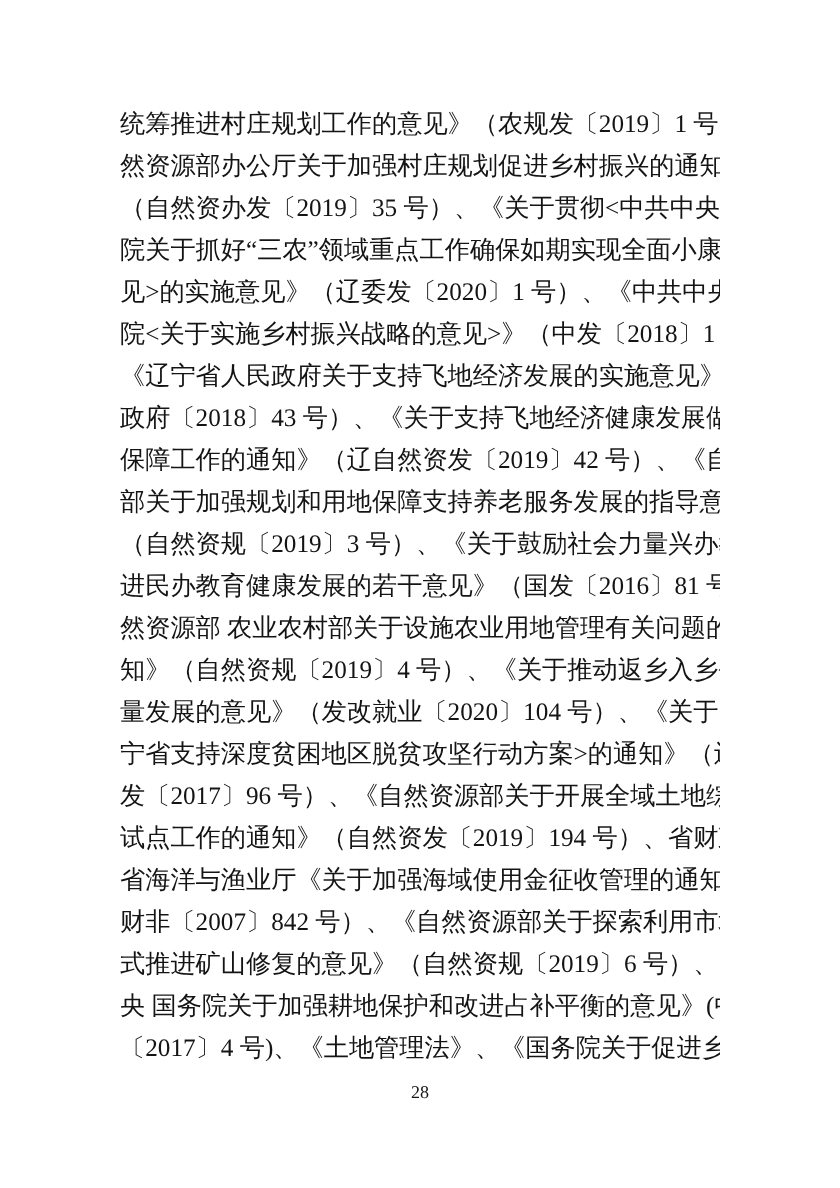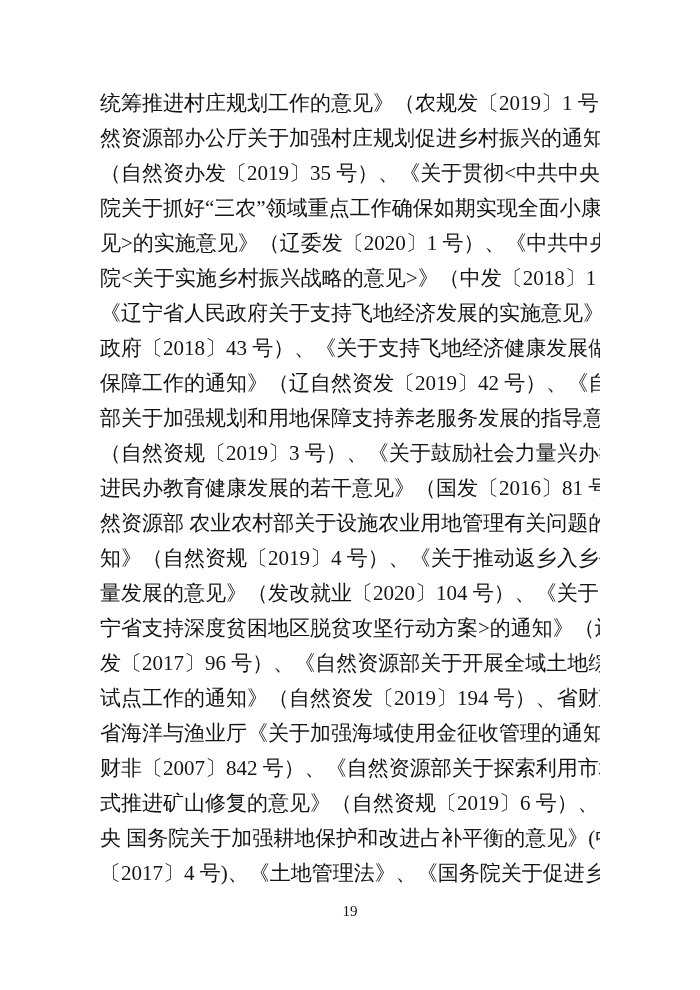--- a/index.html
+++ b/index.html
@@ -67,14 +67,14 @@
     <div class="text-line">量发展的意见》（发改就业〔2020〕104 号）、《关于印发&lt;辽</div>
     <div class="text-line">宁省支持深度贫困地区脱贫攻坚行动方案&gt;的通知》（辽委办</div>
     <div class="text-line">发〔2017〕96 号）、《自然资源部关于开展全域土地综合整治</div>
     <div class="text-line">试点工作的通知》（自然资发〔2019〕194 号）、省财政厅、</div>
     <div class="text-line">省海洋与渔业厅《关于加强海域使用金征收管理的通知》（辽</div>
     <div class="text-line">财非〔2007〕842 号）、《自然资源部关于探索利用市场化方</div>
     <div class="text-line">式推进矿山修复的意见》（自然资规〔2019〕6 号）、《中共中</div>
     <div class="text-line">央 国务院关于加强耕地保护和改进占补平衡的意见》(中发</div>
     <div class="text-line">〔2017〕4 号)、《土地管理法》、《国务院关于促进乡村产业</div>
   </div>
-  <div class="page-number">19</div>
+  <div class="page-number">28</div>
 </div>
 
 </body></html>

